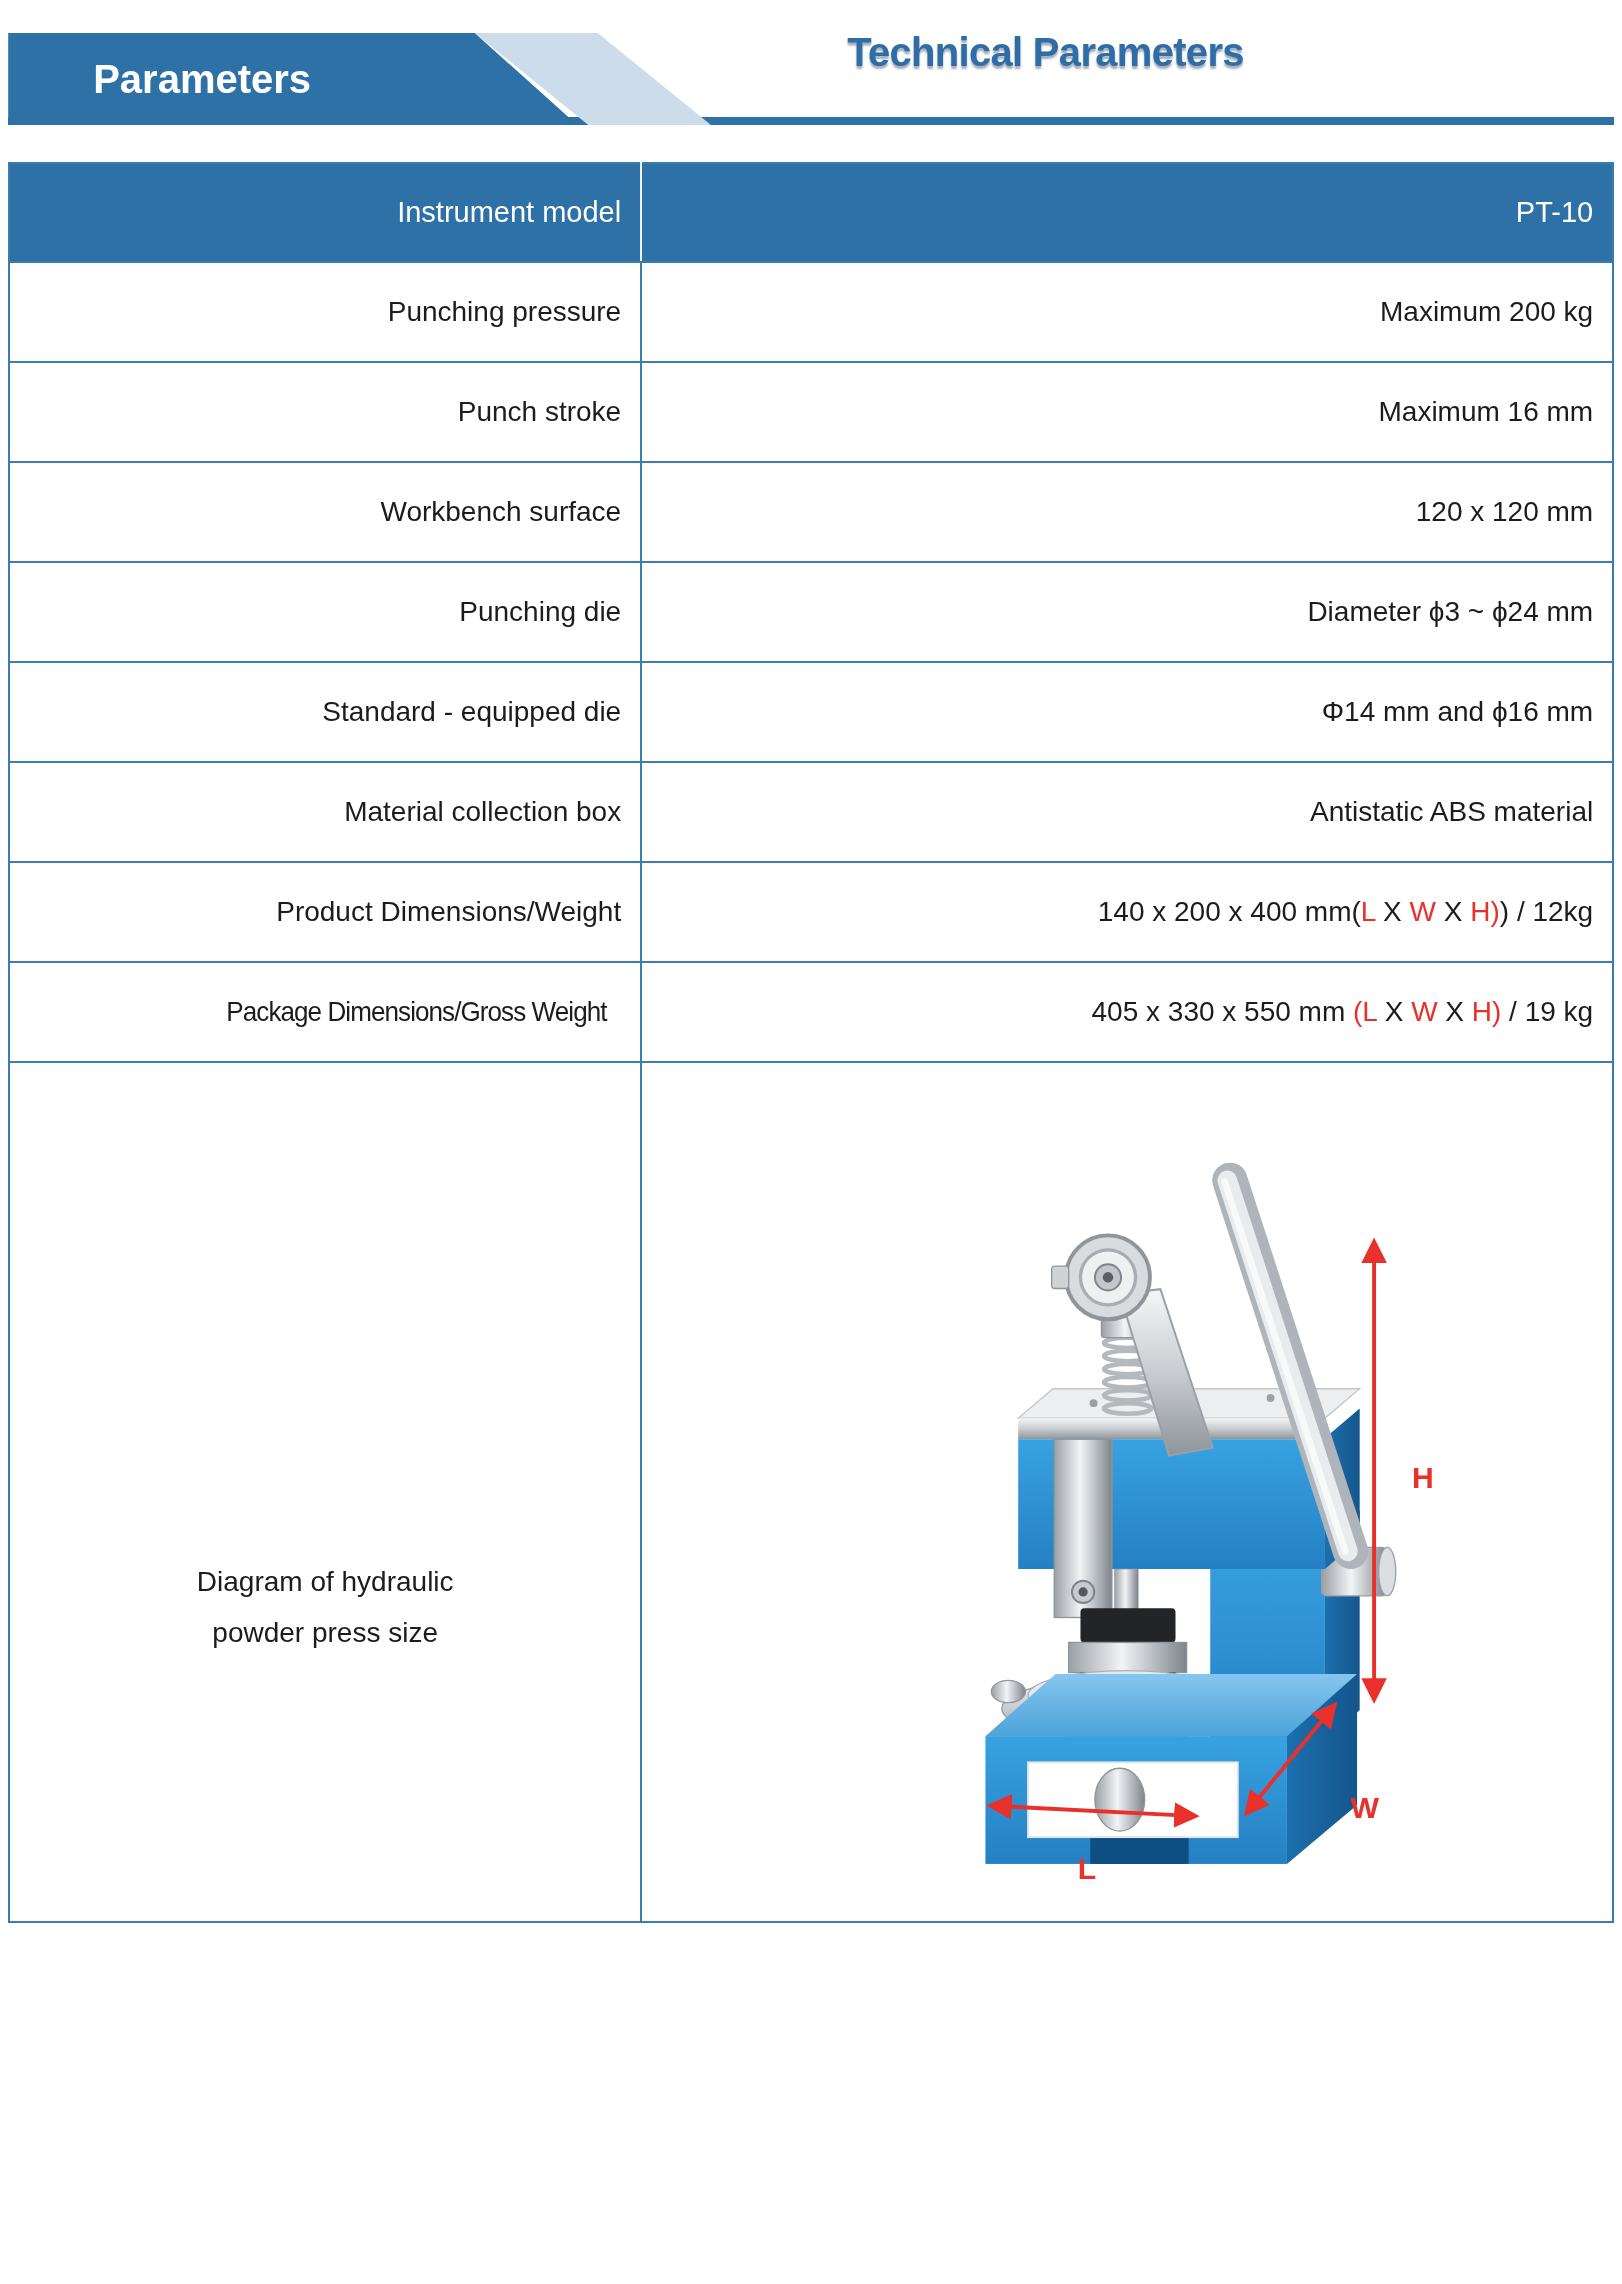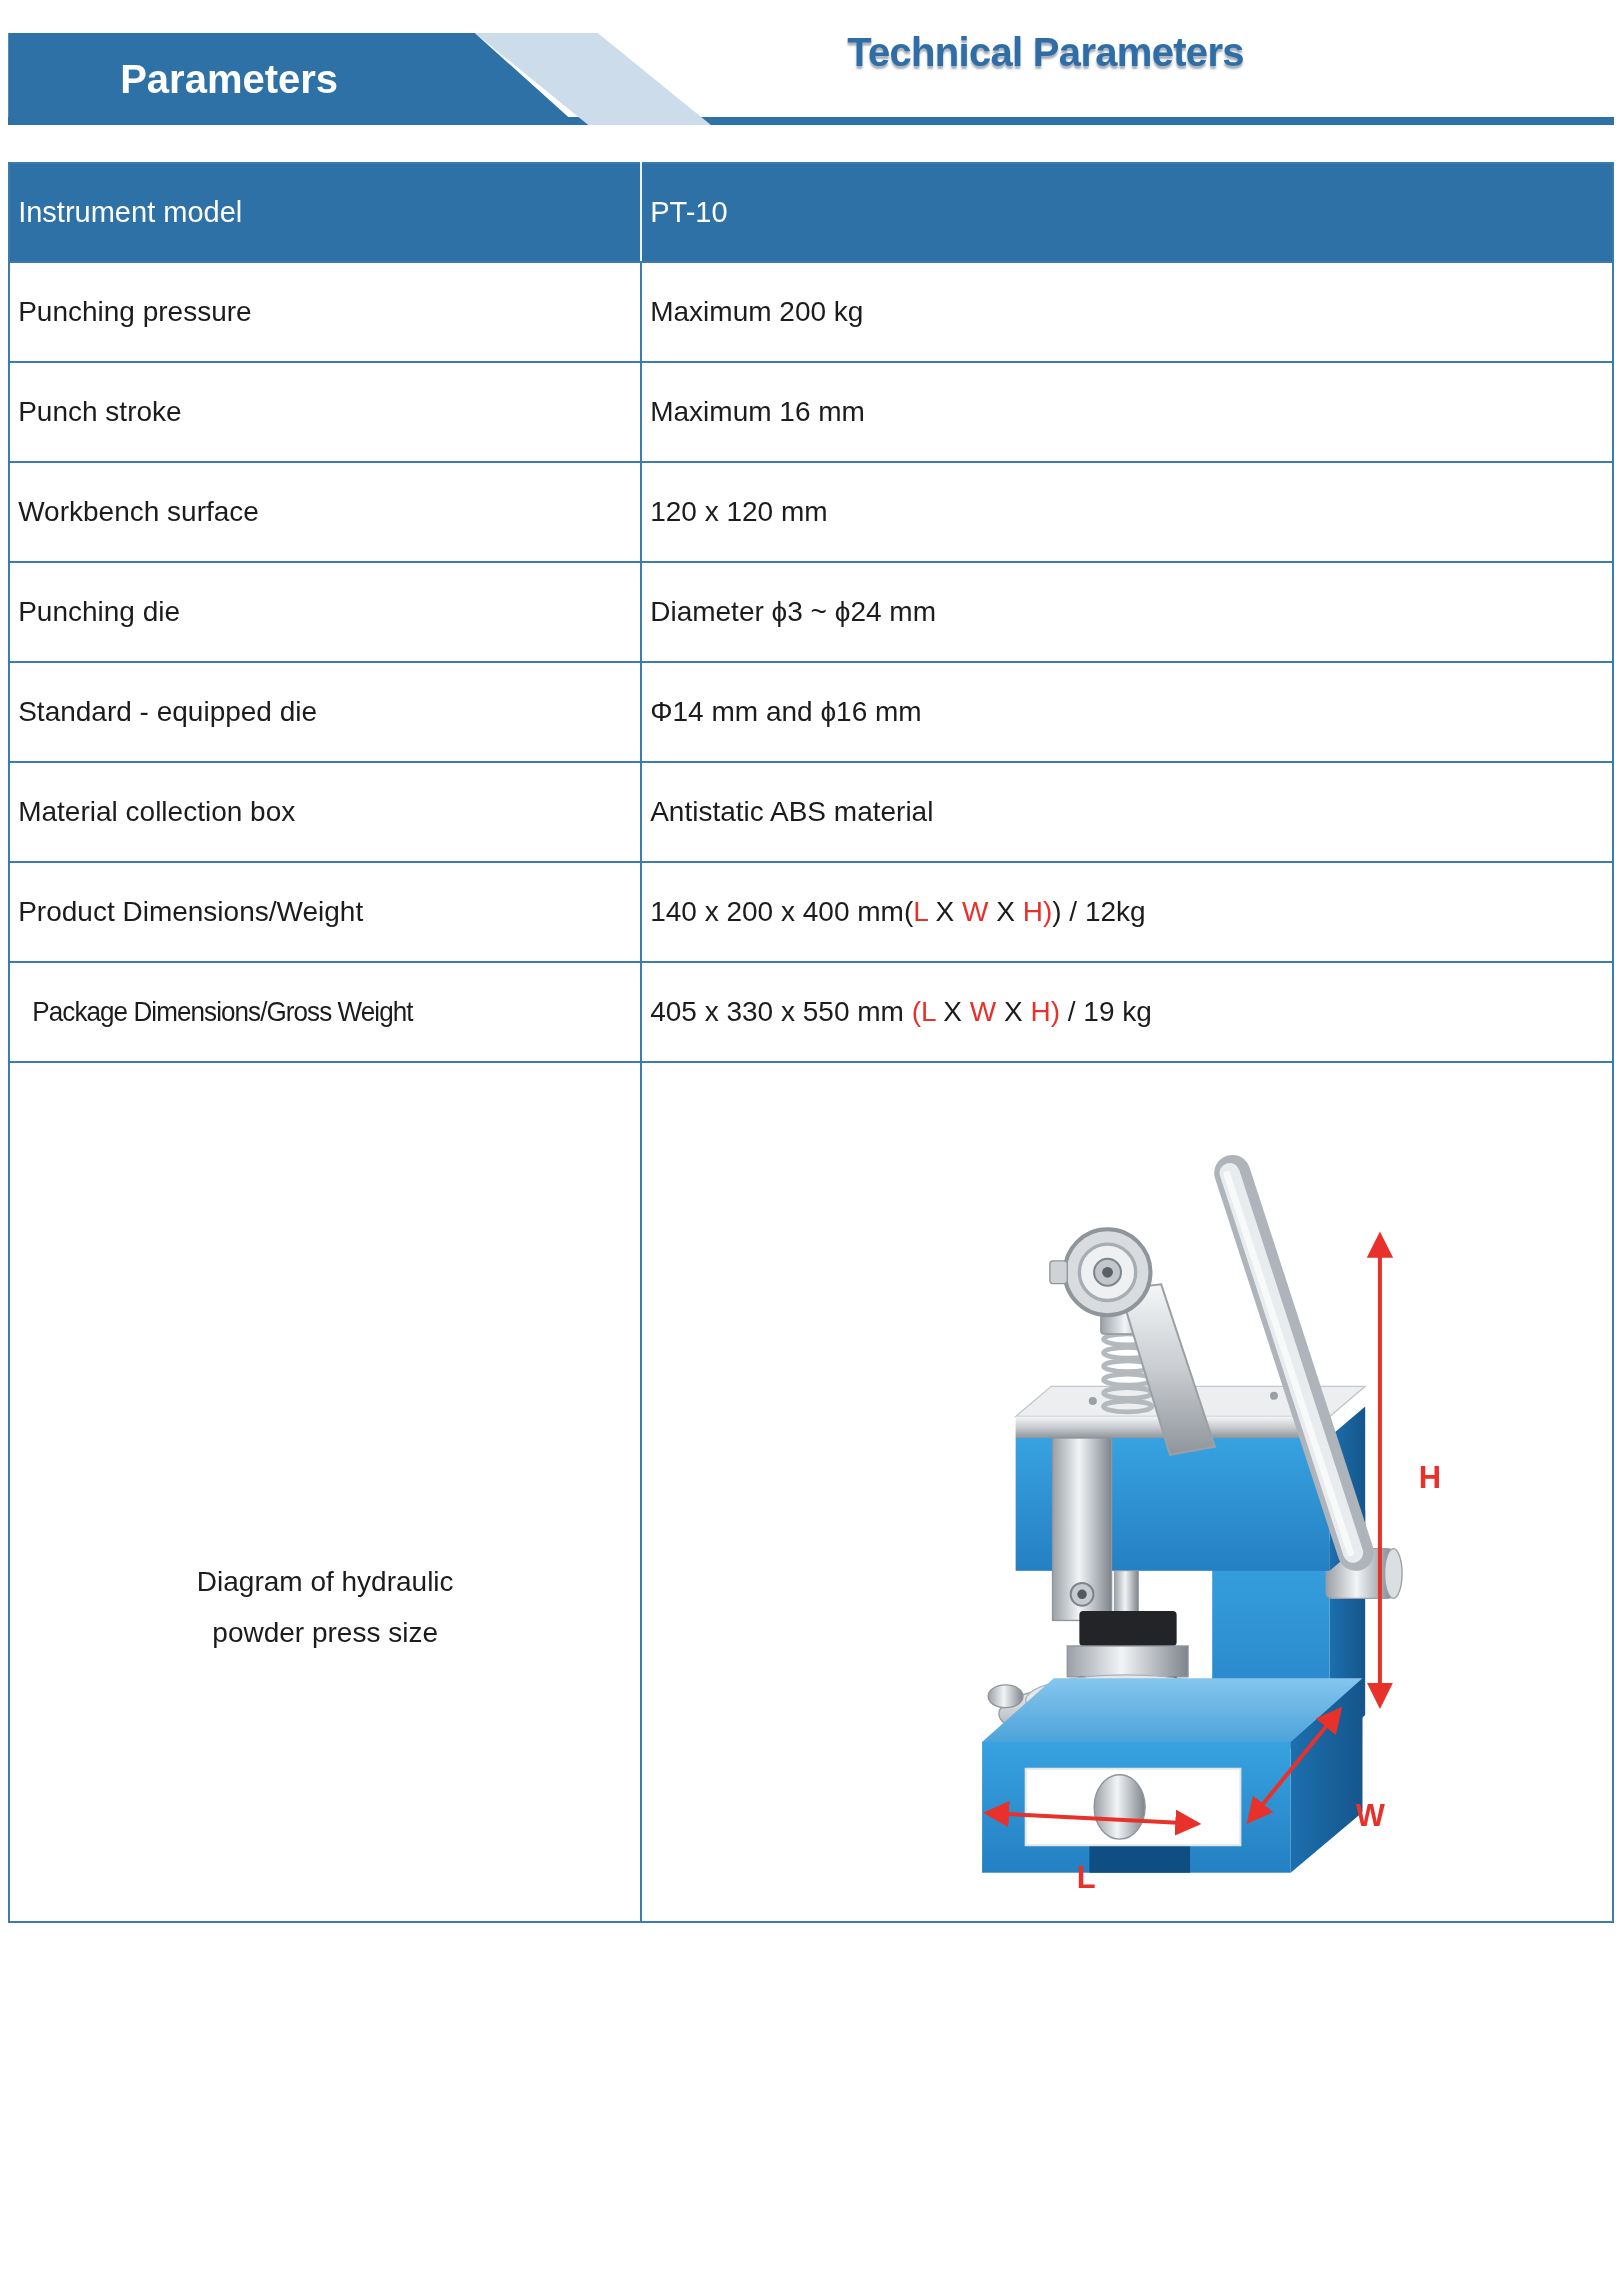--- a/index.html
+++ b/index.html
@@ -6,29 +6,29 @@
   .page{position:relative;width:1622px;height:2284px;background:#ffffff;overflow:hidden;
         font-family:"Liberation Sans", sans-serif;color:#1c1c1c;}
 
   
   .header-rule{position:absolute;left:8.2px;top:117px;width:1606px;height:7.5px;background:var(--header-blue);}
   .banner-light{position:absolute;left:475px;top:33px;width:236px;height:92px;background:var(--banner-light);
                 clip-path:polygon(0 0,52% 0,100% 100%,48% 100%);}
   .banner-dark{position:absolute;left:8.2px;top:33px;width:569px;height:92px;background:var(--header-blue);
                clip-path:polygon(0 0,82% 0,100% 100%,0 100%);
                display:flex;align-items:center;}
-  .banner-dark span{color:#ffffff;font-size:40px;font-weight:bold;padding-left:112px;letter-spacing:0px;}
+  .banner-dark span{color:#ffffff;font-size:40px;font-weight:bold;padding-left:85px;letter-spacing:0px;}
   .page-title{position:absolute;left:649px;top:30px;width:793px;text-align:center;
               font-size:40px;font-weight:bold;color:var(--title-blue);letter-spacing:-0.7px;
               text-shadow:0 2.7px 2.1px rgba(30,50,80,0.40);}
 
   
   table.params{position:absolute;left:8.2px;top:162px;width:1606px;border-collapse:collapse;table-layout:fixed;}
-  table.params td,table.params th{border:2.1px solid var(--border-blue);text-align:left;vertical-align:middle;
-              font-size:28px;font-weight:400;padding:0 8px;overflow:hidden;}
+  table.params td,table.params th{border:2.1px solid var(--border-blue);text-align:right;vertical-align:middle;
+              font-size:28px;font-weight:400;padding:0 19px;overflow:hidden;}
   table.params{border:2.7px solid var(--border-blue);}
   tr.hdr{height:99px;}
   tr.hdr th{background:var(--header-blue);color:#ffffff;font-size:29px;font-weight:400;}
   tr.hdr th:first-child{border-right:2.1px solid #edf3f8;}
   tr.r{height:100px;}
   tr.big{height:860px;}
   .condensed{letter-spacing:-1px;transform:scaleX(.93);display:inline-block;}
   .red{color:var(--accent-red);}
   td.diagram-label-cell{vertical-align:top;}
   .diag-label{padding-top:231px;display:flex;flex-direction:column;gap:19px;align-items:center;}

